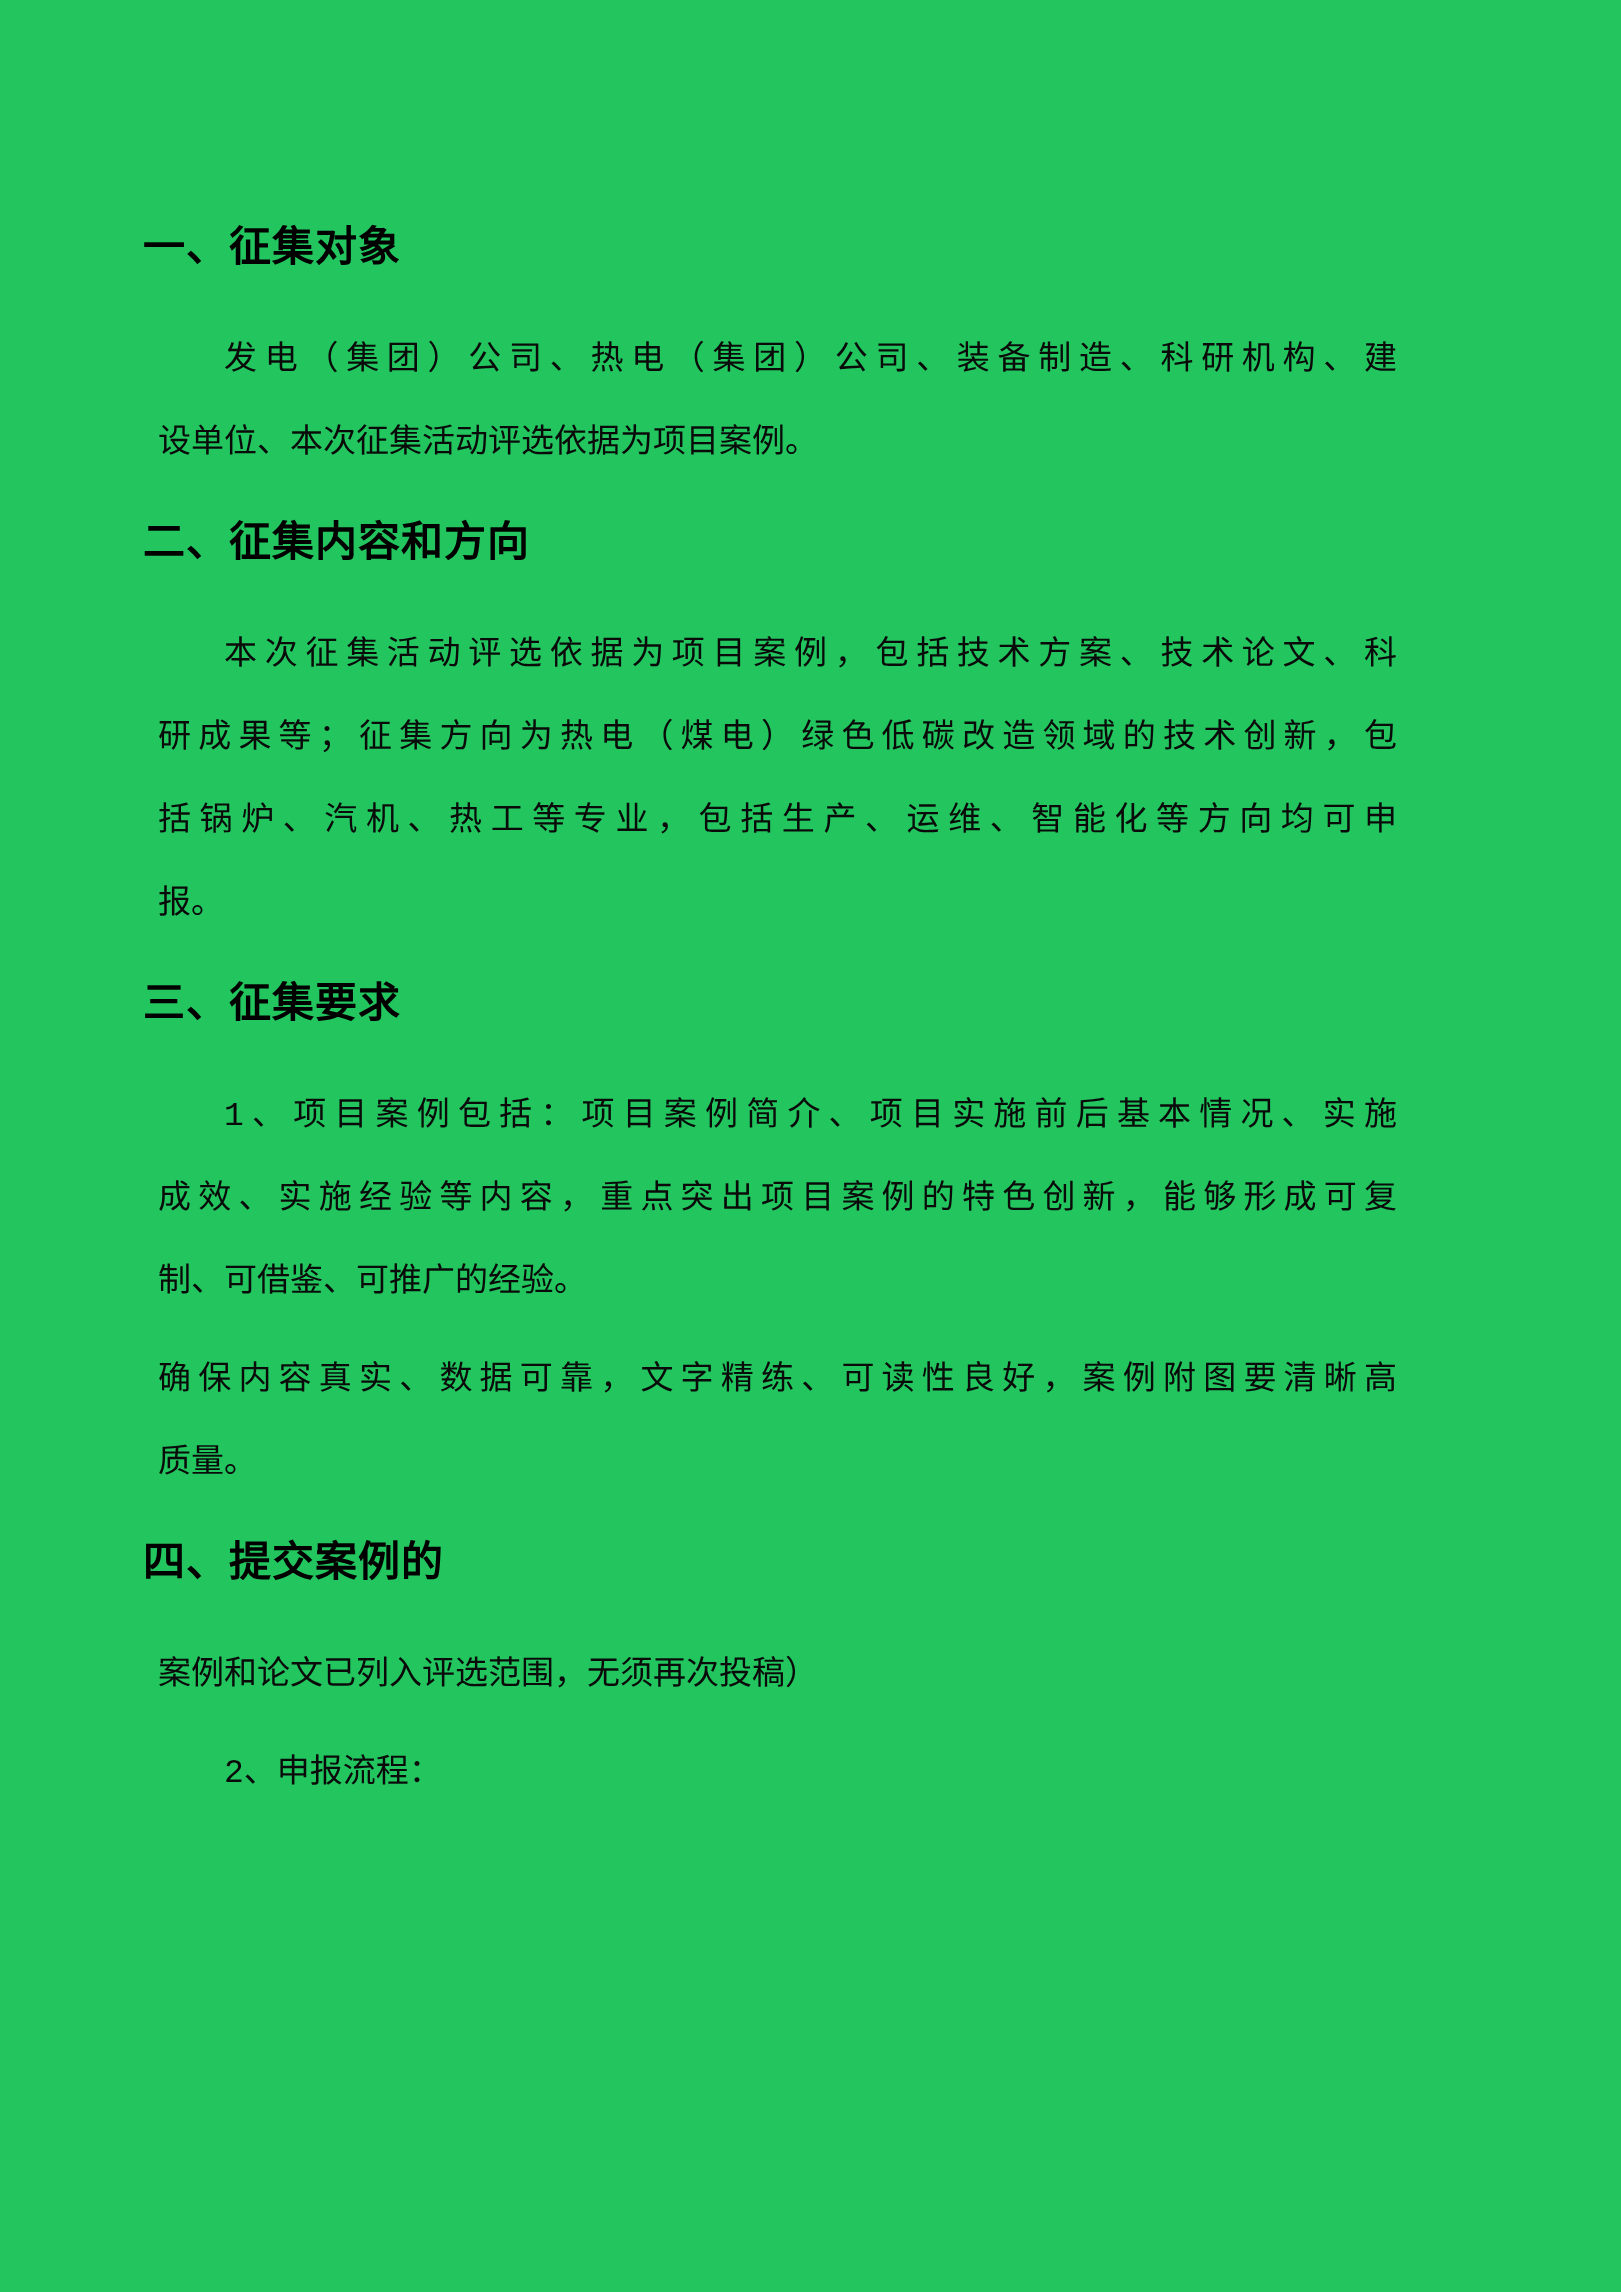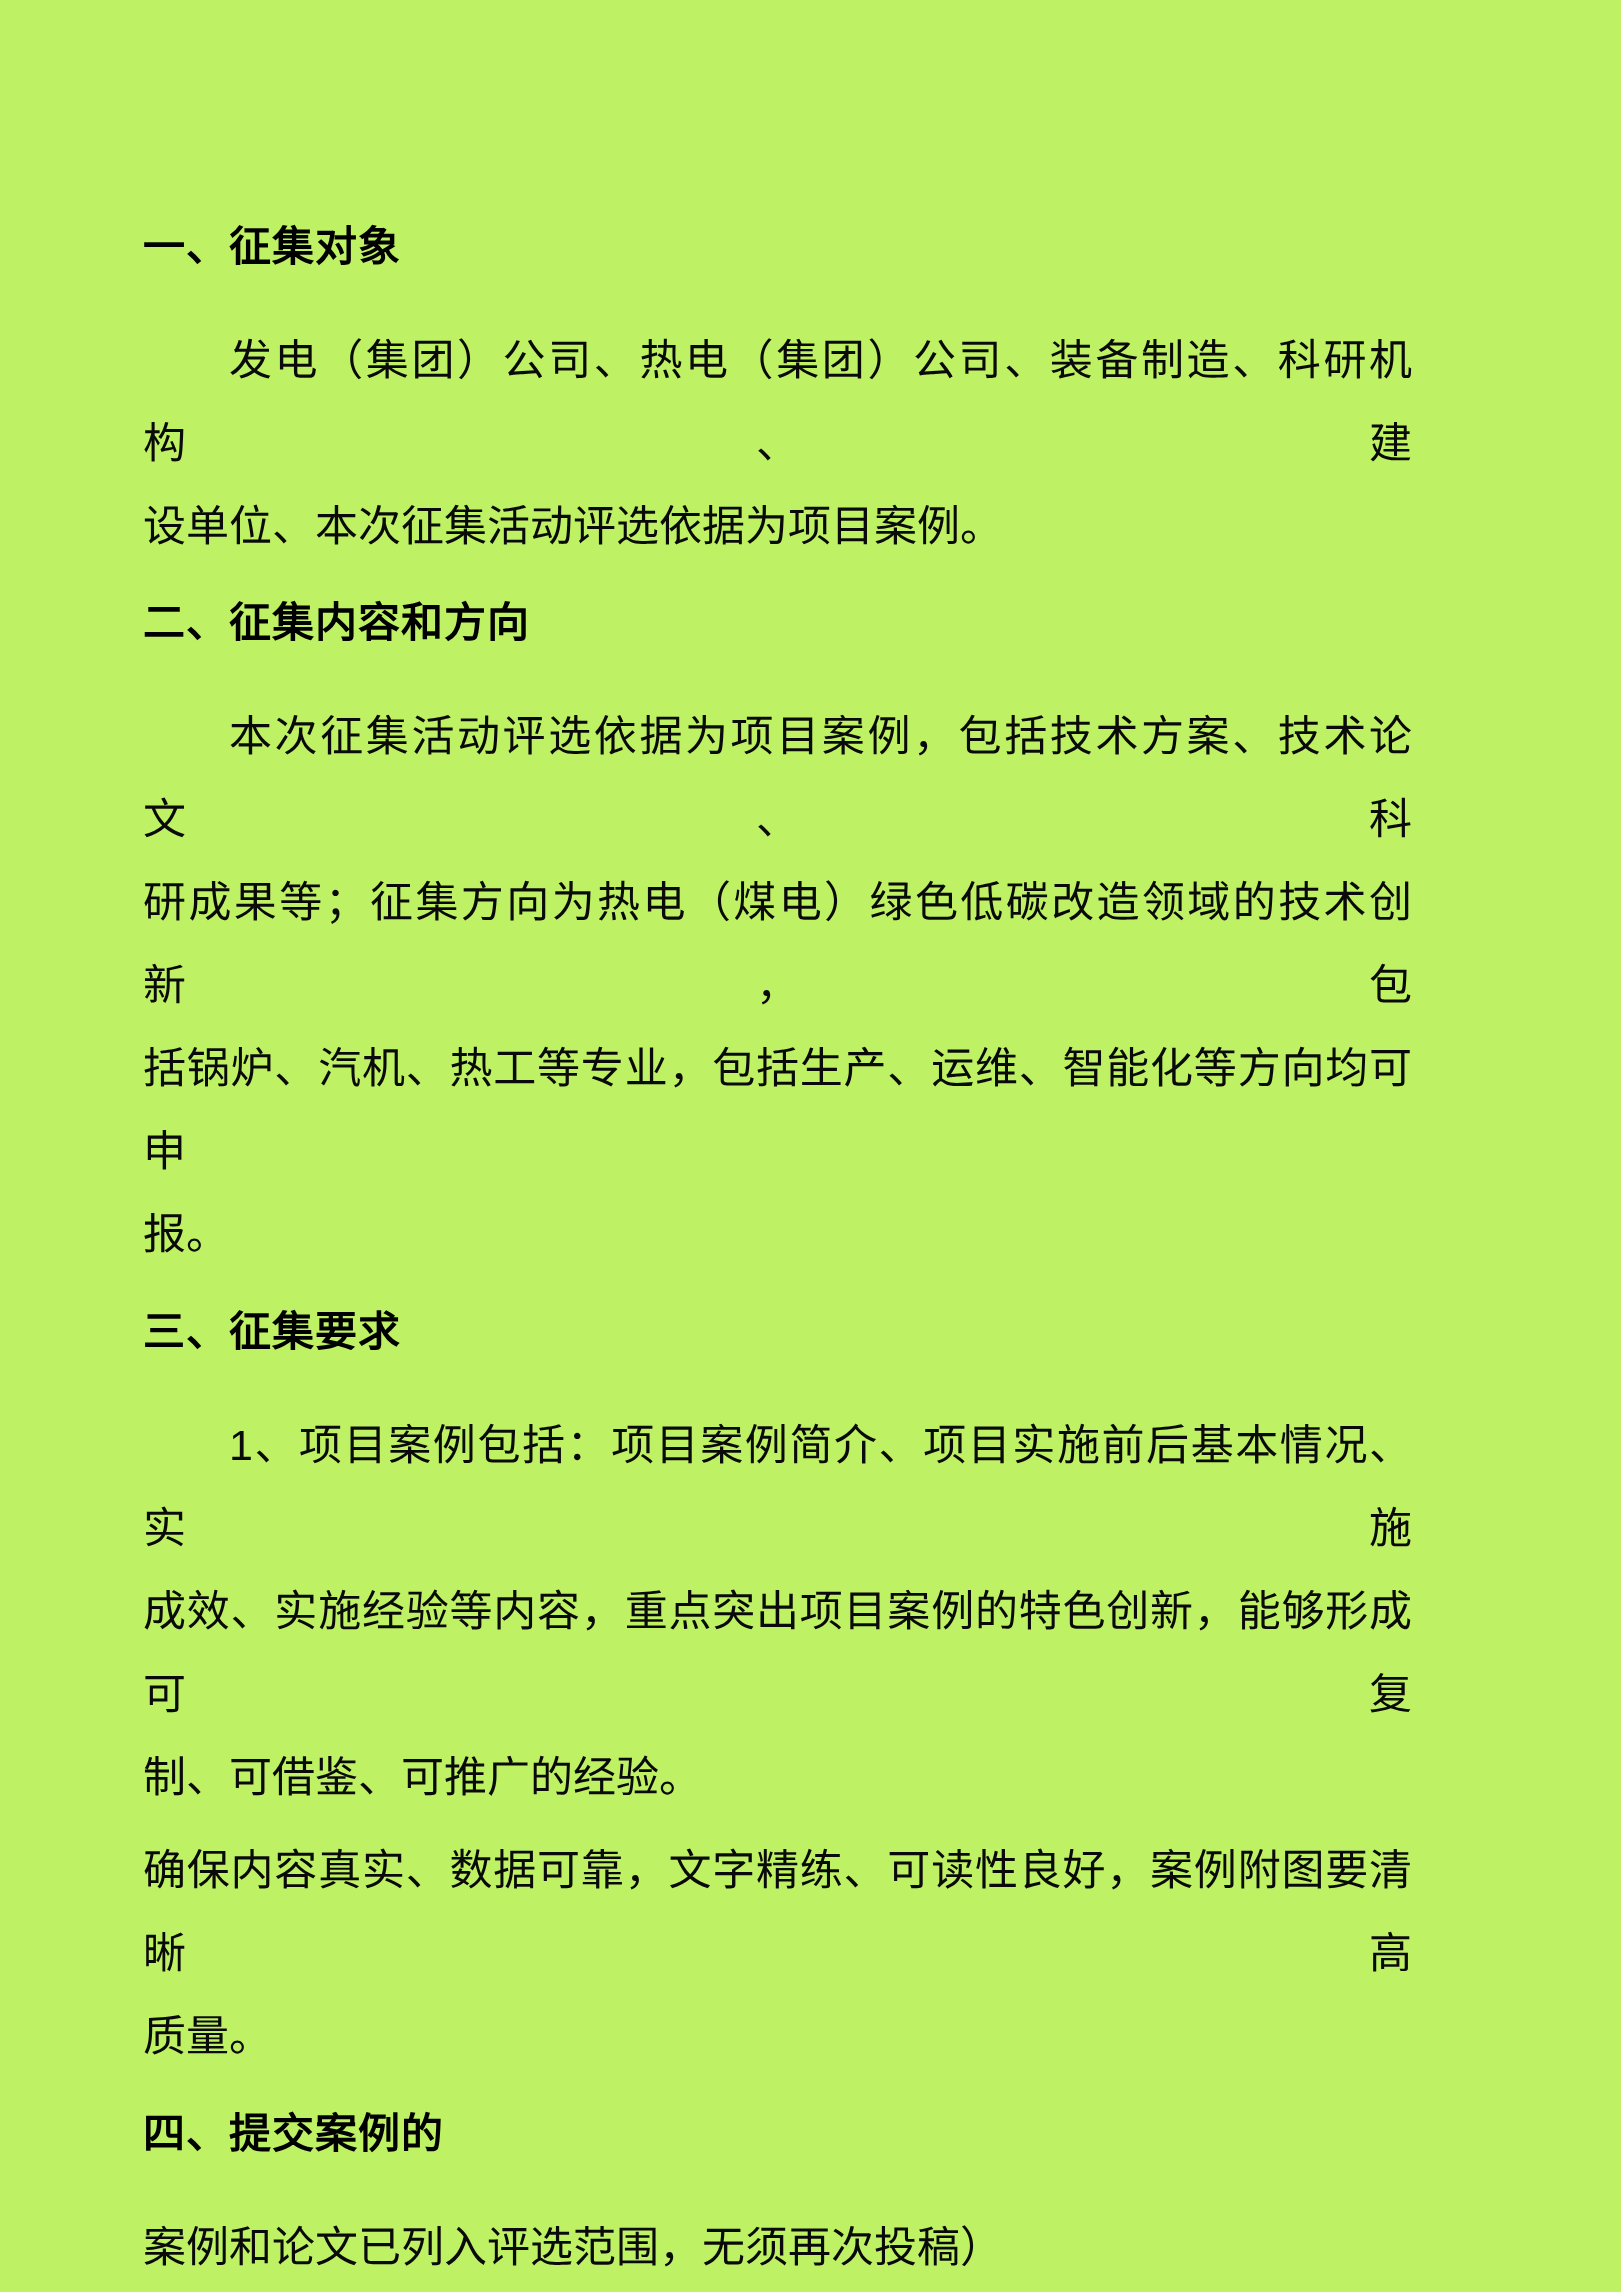--- a/index.html
+++ b/index.html
@@ -5,43 +5,43 @@
   html, body {
     margin: 0;
     padding: 0;
     background: #ffffff;
   }
   .page {
     position: relative;
     width: 1621px;
     height: 2293px;
     margin: 0 auto;
-    background: #bef264;
+    background: #22c55e;
     box-sizing: border-box;
     padding: 191px 209px 0 143px;
     overflow: hidden;
     color: #0a0a0a;
   }
   
   .hd {
     font-family: "Liberation Sans", "DejaVu Sans", sans-serif;
     font-weight: 700;
     font-size: 42px;
     line-height: 83px;
     margin: 13.7px 0 31px 0;
     text-align: left;
     letter-spacing: 1px;
     color: #000000;
   }
   
   .para {
-    font-family: Liberation Sans, sans-serif;
-    font-size: 43px;
+    font-family: Liberation Mono, monospace;
+    font-size: 33px;
     line-height: 83px;
-    margin: 0;
+    margin: 15px;
     color: #0a0a0a;
   }
   .para + .para {
     margin-top: 9.8px;
   }
   .line {
     text-align: justify;
   }
   
   .line.mid {

